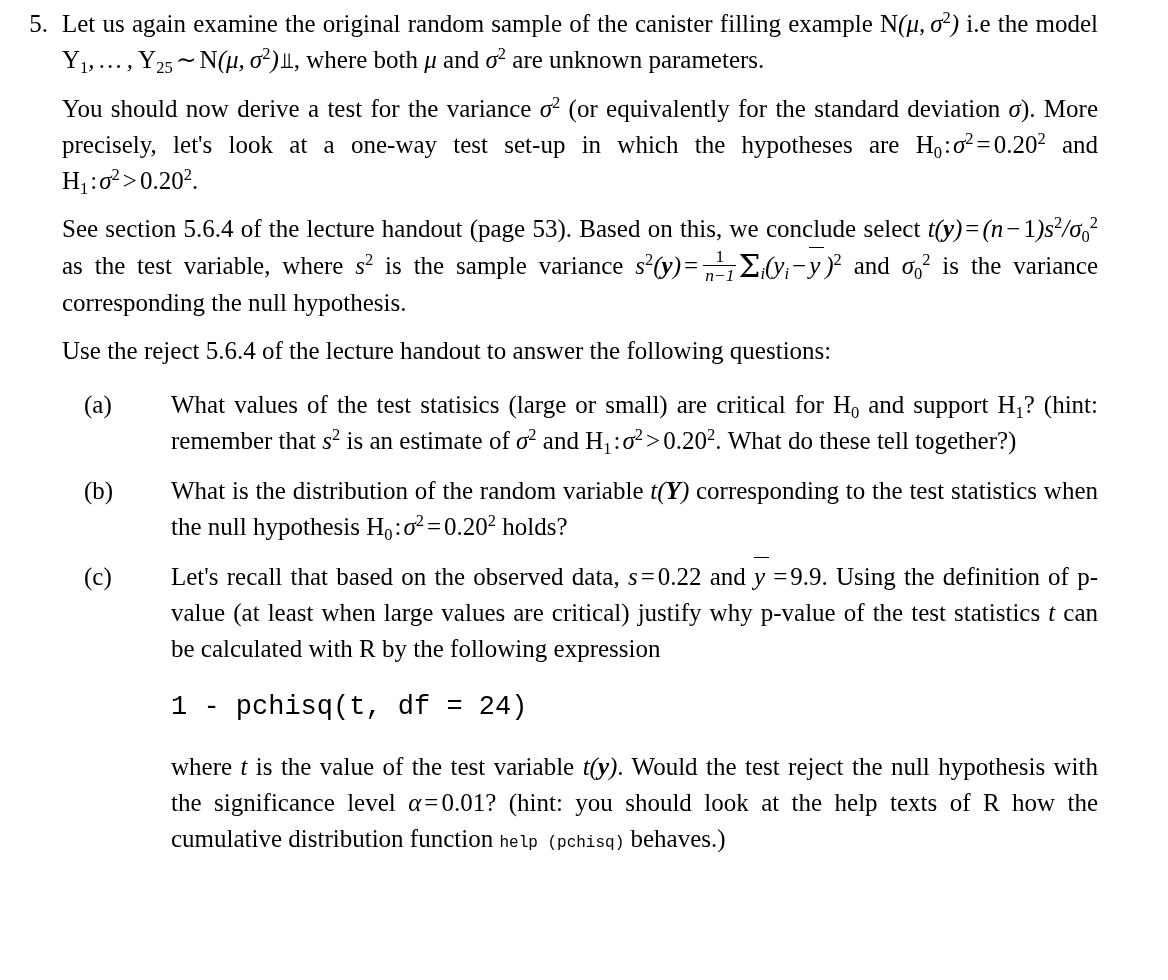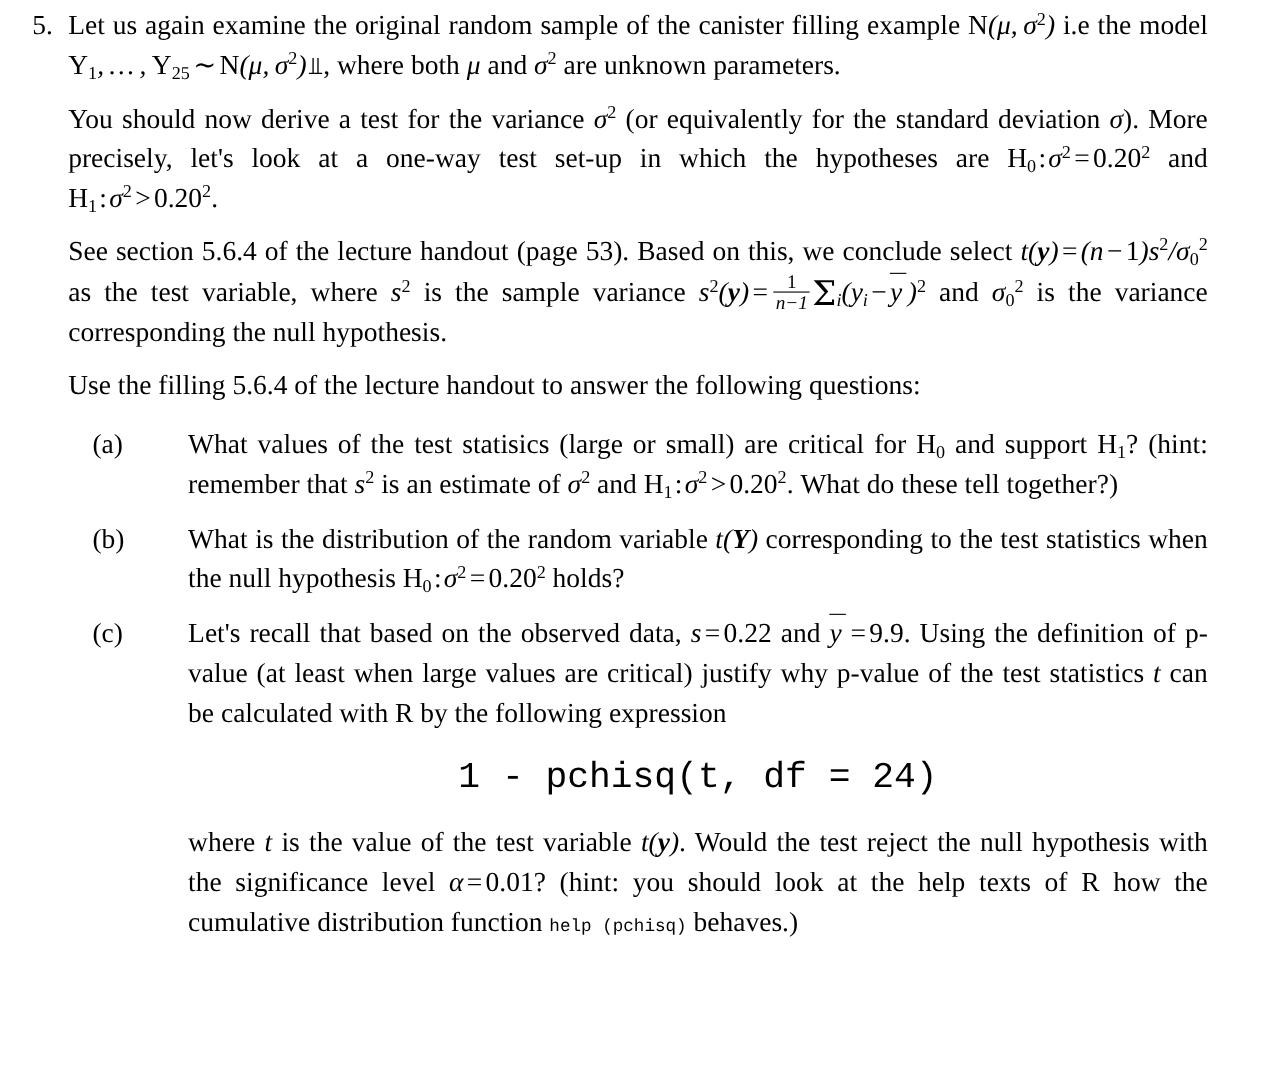--- a/index.html
+++ b/index.html
@@ -146,23 +146,22 @@
     letter-spacing: -0.06em;
     padding: 0 2px;
   }
 
   .op { padding: 0 3px; font-style: normal; }
   .opn { padding: 0 2px; font-style: normal; }
 
   
   .code-block {
     font-family: "Liberation Mono", "DejaVu Sans Mono", monospace;
-    font-size: 33px;
-    line-height: 36px;
-    text-align: center;
+    font-size: 27px;
+    line-height: 36px;
     margin: 22px 0 24px 0;
     white-space: pre;
     letter-spacing: 0px;
   }
   .code-inline {
     font-family: Liberation Mono, monospace;
     font-size: 16px;
     white-space: pre;
   }
 </style>
@@ -176,21 +175,21 @@
     <div class="problem-marker">5.</div>
 
     <div class="problem-body">
 
       <p class="para"><span>Let us again examine the original random sample of the canister filling example </span><span class="m"><span class="mr">N</span>(<span>μ</span>, <span>σ</span><sup class="n">2</sup>)</span><span> i.e the model </span><span class="m"><span class="mr">Y</span><sub class="n">1</sub>, … , <span class="mr">Y</span><sub class="n">25</sub><span class="op">∼</span><span class="mr">N</span>(<span>μ</span>, <span>σ</span><sup class="n">2</sup>)<span class="indep">⫫</span></span><span>, where both </span><span class="m">μ</span><span> and </span><span class="m">σ<sup class="n">2</sup></span><span> are unknown parameters.</span></p>
 
       <p class="para"><span>You should now derive a test for the variance </span><span class="m">σ<sup class="n">2</sup></span><span> (or equivalently for the standard deviation </span><span class="m">σ</span><span>). More precisely, let's look at a one-way test set-up in which the hypotheses are </span><span class="m"><span class="mr">H</span><sub class="n">0</sub><span class="opn">:</span>σ<sup class="n">2</sup><span class="op">=</span><span class="mr">0.20</span><sup class="n">2</sup></span><span> and </span><span class="m"><span class="mr">H</span><sub class="n">1</sub><span class="opn">:</span>σ<sup class="n">2</sup><span class="op">&gt;</span><span class="mr">0.20</span><sup class="n">2</sup></span><span>.</span></p>
 
       <p class="para"><span>See section 5.6.4 of the lecture handout (page 53).  Based on this, we conclude select </span><span class="m"><span>t</span>(<span class="mb">y</span>)<span class="op">=</span>(<span>n</span><span class="op">−</span><span class="mr">1</span>)<span>s</span><sup class="n">2</sup>/<span>σ</span><sub class="n">0</sub><sup class="n">2</sup></span><span> as the test variable, where </span><span class="m">s<sup class="n">2</sup></span><span> is the sample variance </span><span class="m"><span>s</span><sup class="n">2</sup>(<span class="mb">y</span>)<span class="op">=</span><span class="frac"><span class="num">1</span><span class="den">n−1</span></span><span class="sum">Σ</span><sub>i</sub>(<span>y</span><sub>i</sub><span class="op">−</span><span class="ybar">y </span>)<sup class="n">2</sup></span><span> and </span><span class="m">σ<sub class="n">0</sub><sup class="n">2</sup></span><span> is the variance corresponding the null hypothesis.</span></p>
 
-      <p class="para"><span>Use the filling </span><span>5.6.4</span><span> of the lecture handout to answer the following questions:</span></p>
+      <p class="para"><span>Use the reject </span><span>5.6.4</span><span> of the lecture handout to answer the following questions:</span></p>
 
       <div class="sublist">
 
         <div class="subitem">
           <div class="subitem-marker">(a)</div>
           <div class="subitem-body">
             <p class="para"><span>What values of the test statisics (large or small) are critical for </span><span class="m"><span class="mr">H</span><sub class="n">0</sub></span><span> and support </span><span class="m"><span class="mr">H</span><sub class="n">1</sub></span><span>? (hint: remember that </span><span class="m">s<sup class="n">2</sup></span><span> is an estimate of </span><span class="m">σ<sup class="n">2</sup></span><span> and </span><span class="m"><span class="mr">H</span><sub class="n">1</sub><span class="opn">:</span>σ<sup class="n">2</sup><span class="op">&gt;</span><span class="mr">0.20</span><sup class="n">2</sup></span><span>. What do these tell together?)</span></p>
           </div>
         </div>
 

